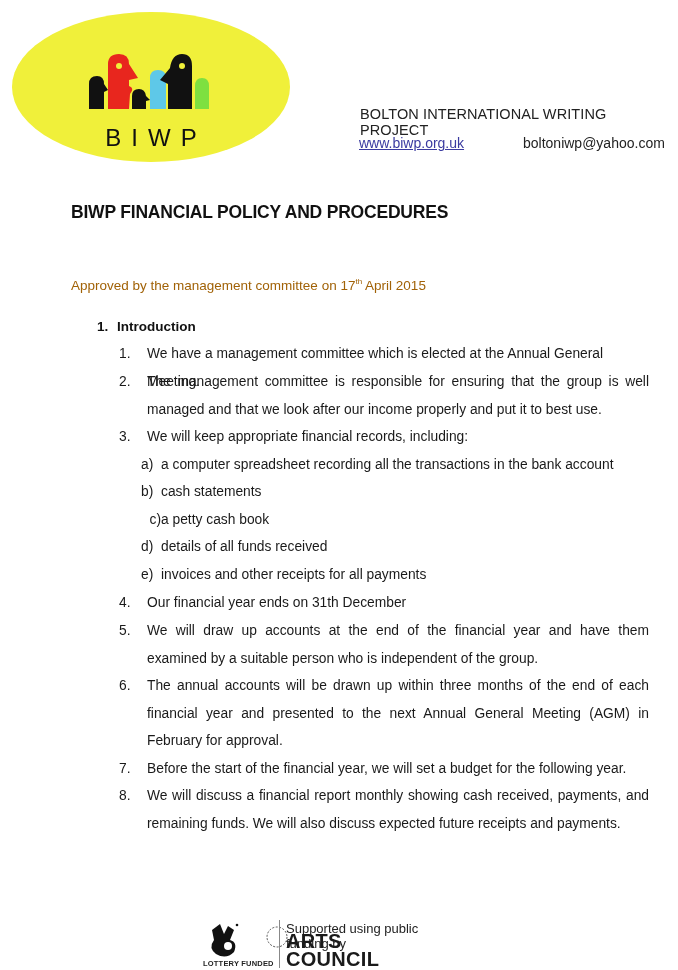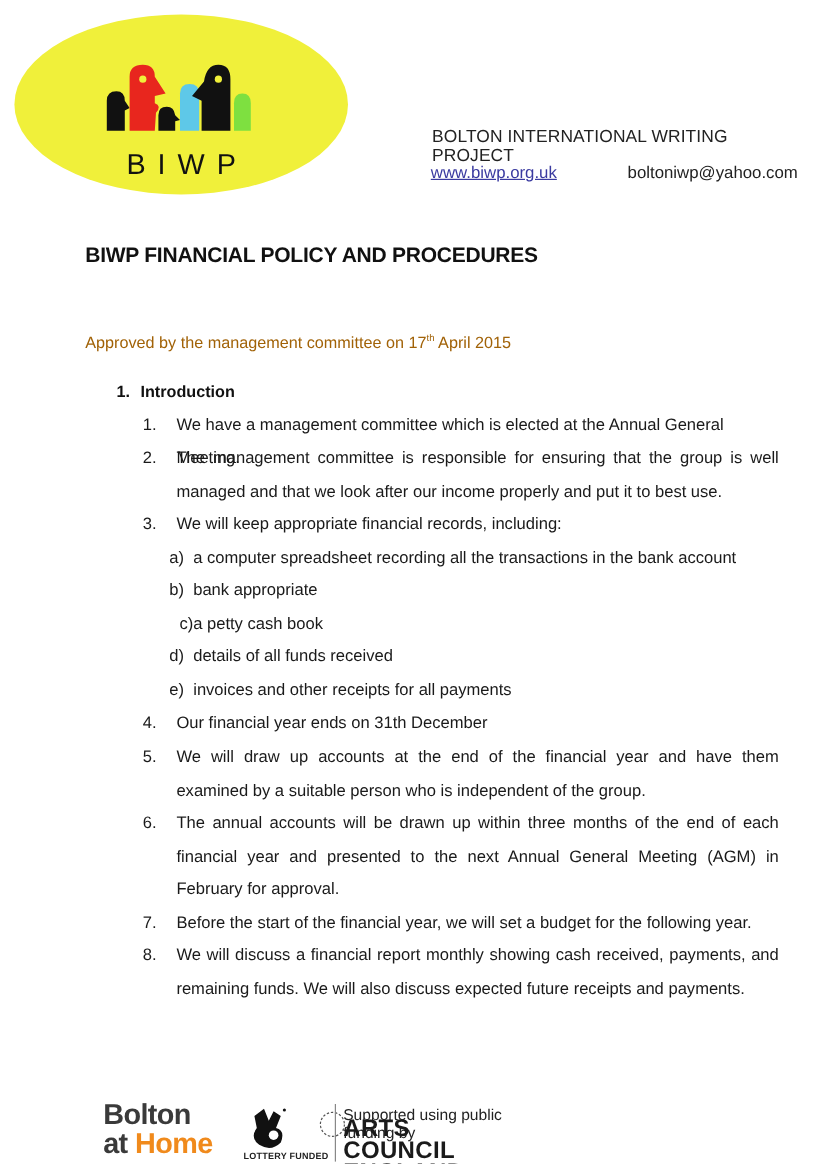--- a/index.html
+++ b/index.html
@@ -81,21 +81,21 @@
     <span class="n">2.</span>
     <span class="t">The management committee is responsible for ensuring that the group is well managed and that we look after our income properly and put it to best use.</span>
   </div>
 
 <div class="item" style="top:423px;">
     <span class="n">3.</span>
     <span class="t">We will keep appropriate financial records, including:</span>
   </div>
 
 <div class="sub" style="top:451px;"><span class="n">a)</span><span>a computer spreadsheet recording all the transactions in the bank account</span></div>
-<div class="sub" style="top:478px;"><span class="n">b)</span><span>bank appropriate</span></div>
+<div class="sub" style="top:478px;"><span class="n">b)</span><span>cash statements</span></div>
 <div class="sub" style="top:506px;text-align:right;"><span class="n">c)</span><span>a petty cash book</span></div>
 <div class="sub" style="top:533px;"><span class="n">d)</span><span>details of all funds received</span></div>
 <div class="sub" style="top:561px;"><span class="n">e)</span><span>invoices and other receipts for all payments</span></div>
 
 <div class="item" style="top:589px;">
     <span class="n">4.</span>
     <span class="t">Our financial year ends on 31th December</span>
   </div>
 
 <div class="item just" style="top:617px;">
@@ -112,24 +112,20 @@
     <span class="n">7.</span>
     <span class="t">Before the start of the financial year, we will set a budget for the following year.</span>
   </div>
 
 <div class="item just" style="top:782px;">
     <span class="n">8.</span>
     <span class="t">We will discuss a financial report monthly showing cash received, payments, and remaining funds. We will also discuss expected future receipts and payments.</span>
   </div>
 
 <div class="footer">
-  <div class="bolton">
-    <div>Bolton</div>
-    <div><span>at </span><span class="home">Home</span></div>
-  </div>
   <svg class="lottery" viewBox="0 0 44 40">
     <path d="M8 10 L16 4 L20 14 L24 6 L30 10 L26 20 Q34 22 30 32 Q22 40 12 34 Q4 28 10 20 Z" fill="#111"></path>
     <circle cx="24" cy="26" r="4" fill="#fff"></circle>
     <circle cx="33" cy="5" r="1.3" fill="#111"></circle>
   </svg>
   <div class="lottery-label">LOTTERY FUNDED</div>
   <svg class="ac-circle" viewBox="0 0 34 34">
     <circle cx="17" cy="17" r="10" fill="none" stroke="#555" stroke-width="1" stroke-dasharray="2 1.5"></circle>
   </svg>
   <div class="vsep2"></div>

